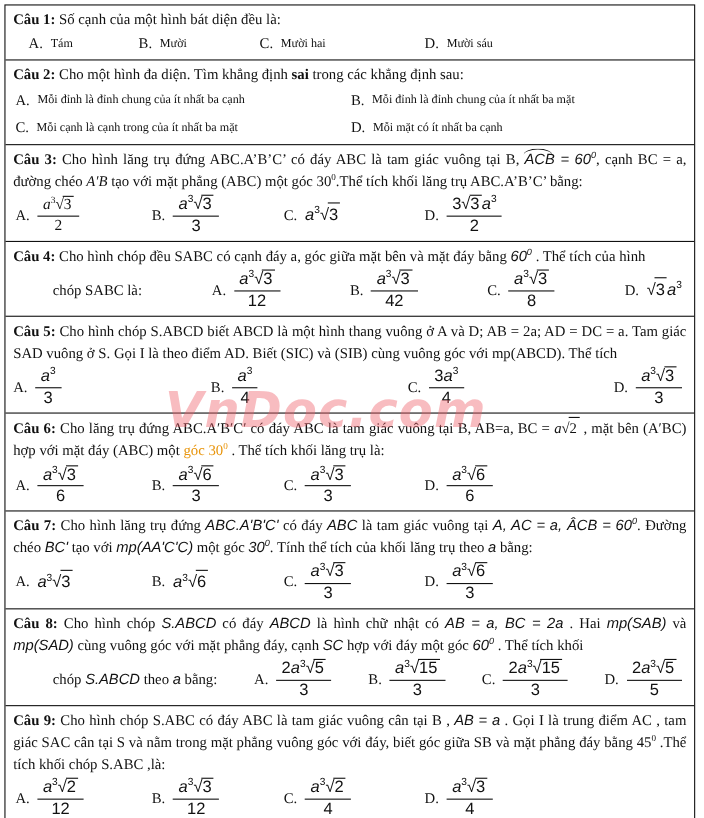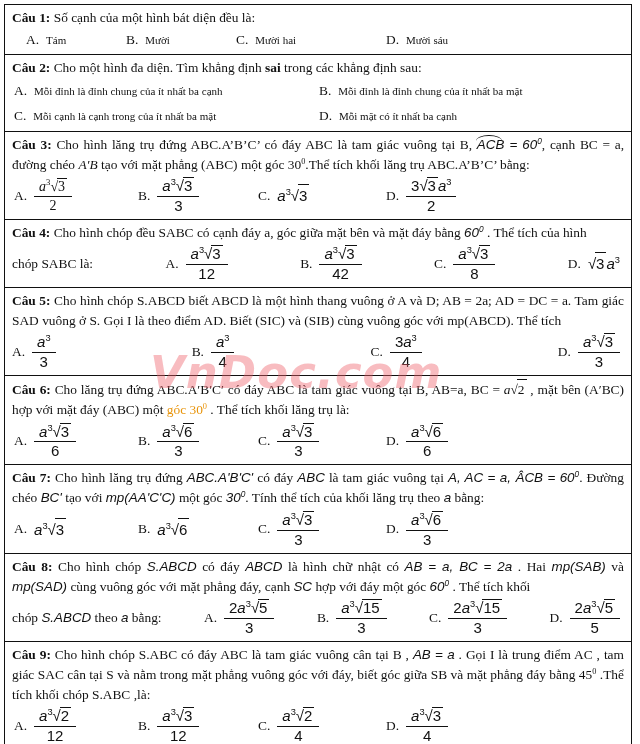--- a/index.html
+++ b/index.html
@@ -32,21 +32,21 @@
   .opt-label{font-family:"Liberation Serif",serif;font-style:normal;font-weight:normal;
              font-size:13.4px;}
   .opt-text{font-size:11px;}
   .opts-text-row{display:grid;grid-template-columns:100px 110px 150px auto;
                  padding-left:14px;margin-top:2px;}
   .opts-grid2{display:grid;grid-template-columns:1fr 1fr;row-gap:5px;margin-top:3px;padding-left:2px;}
   .opts-frac-row{display:grid;grid-template-columns:124px 120px 128px auto;
                  align-items:center;margin-top:2px;padding-left:2px;min-height:38px;}
   .opts-frac-inline{display:flex;align-items:center;justify-content:space-between;
                     margin-top:2px;padding-right:4px;gap:4px;min-height:38px;}
-  .opts-prefix{font-size:13.4px;white-space:nowrap;}
+  .opts-prefix{font-size:13.4px;white-space:nowrap;margin-left:36px;}
   .watermark{position:absolute;left:150px;top:346px;pointer-events:none;
      font-family:"DejaVu Sans",sans-serif;font-weight:bold;font-style:italic;
      font-size:45px;letter-spacing:1px;user-select:none;z-index:5;}
 </style>
 </head>
 <body>
 
 <div class="page">
   <div class="sheet" id="sheet">
       <div class="q">

